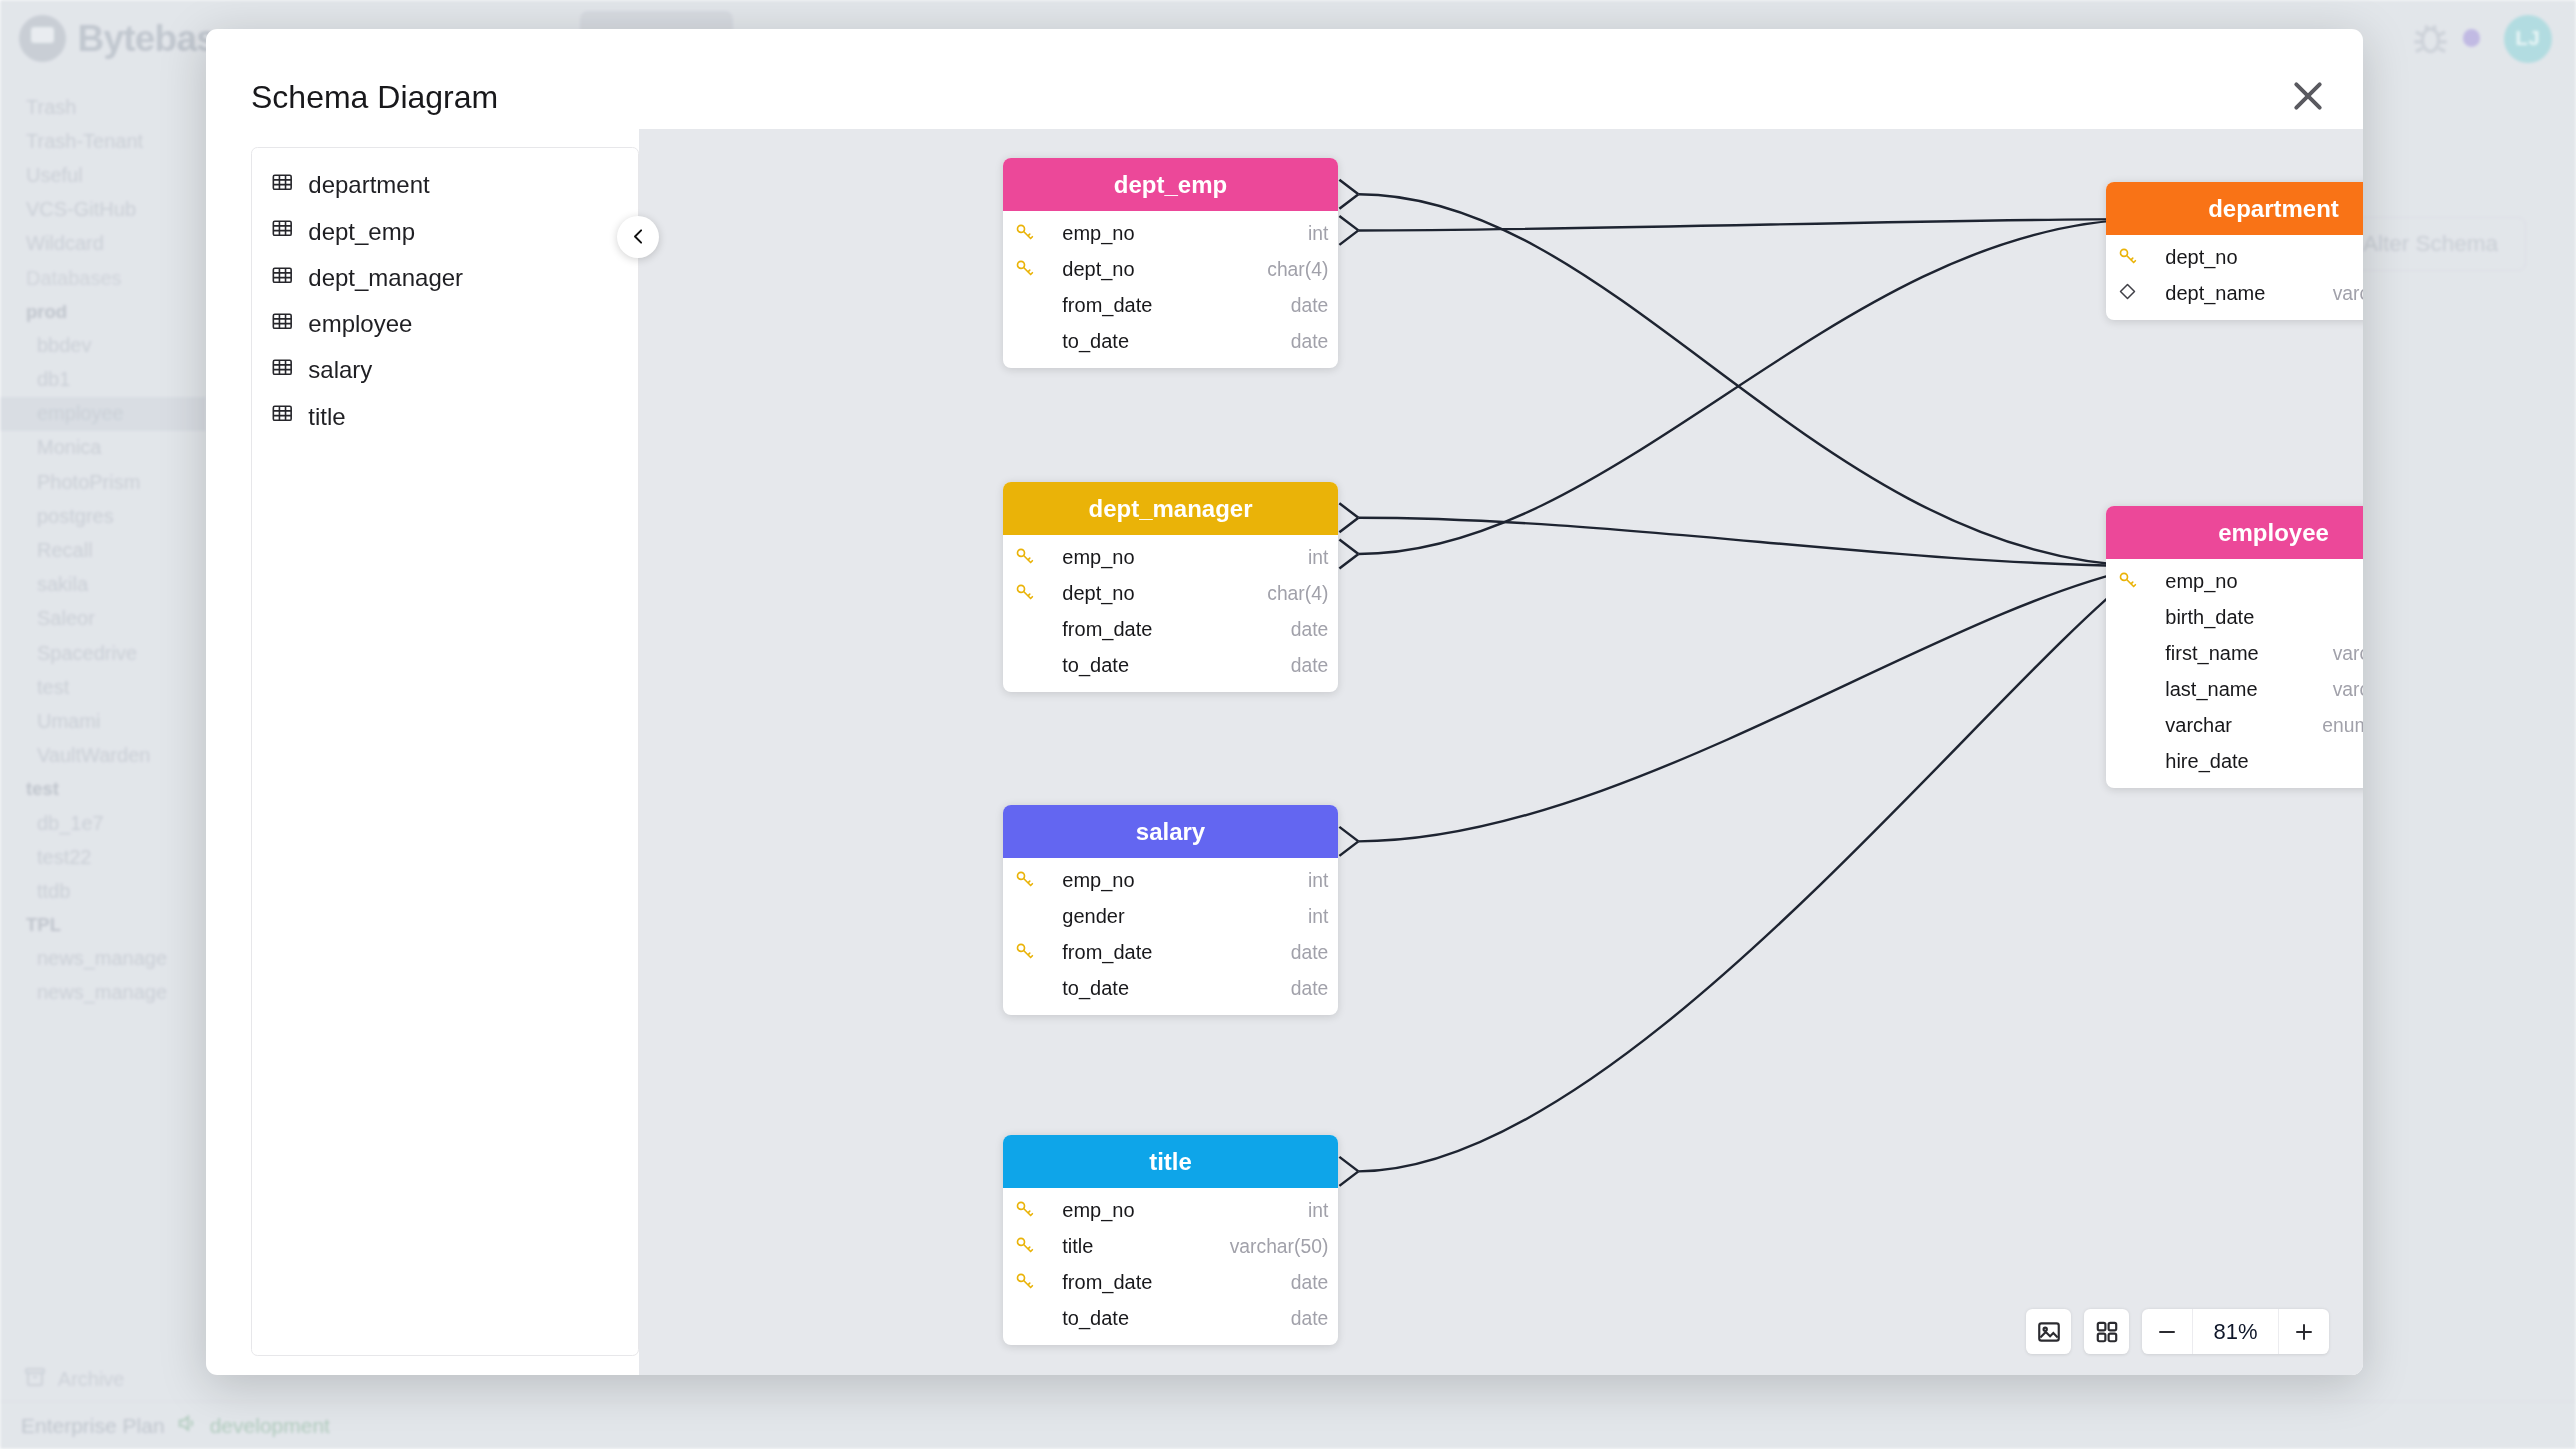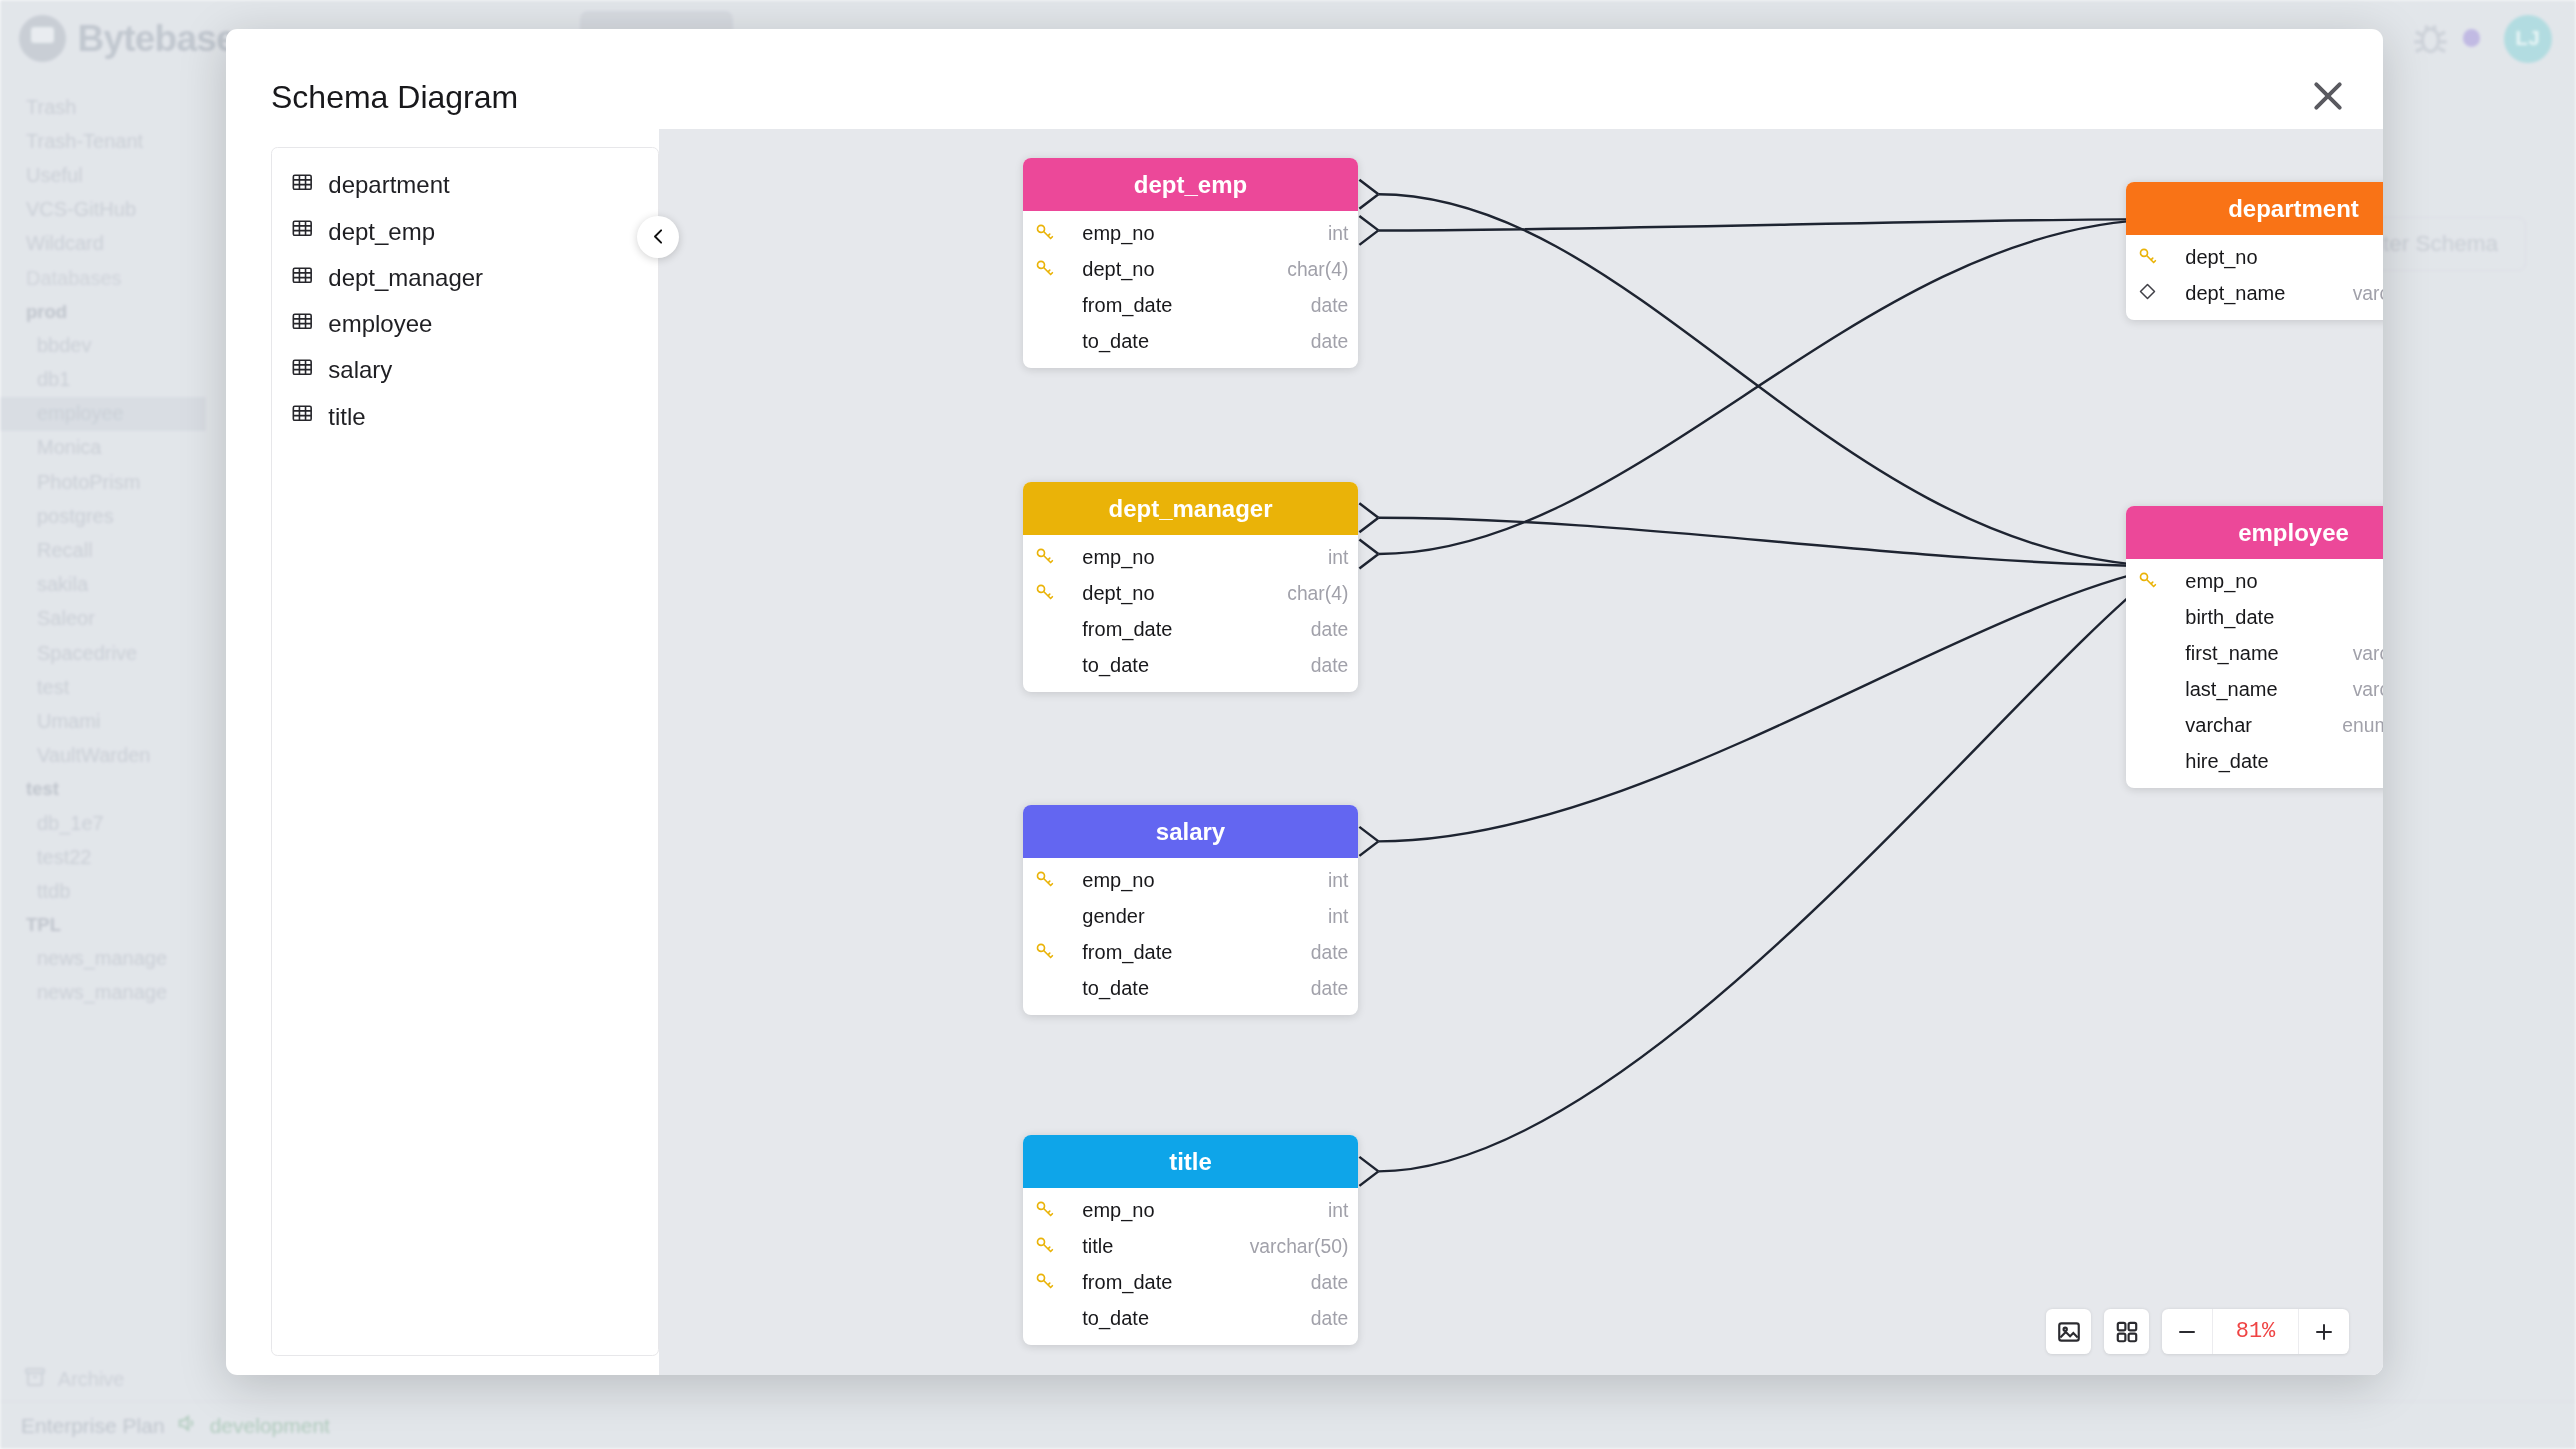--- a/index.html
+++ b/index.html
@@ -93,21 +93,20 @@
 
   
   .modal {
     position: absolute;
     left: 206px; top: 29px;
     width: 2157px; height: 1346px;
     background: #ffffff;
     border-radius: 11.3px;
     box-shadow: 0 9.7px 48px rgba(0,0,0,.18);
     overflow: hidden;
-    margin-left: 20px;
   }
   .modal-title {
     position: absolute; left: 45px; top: 50px;
     font-size: 32px; font-weight: 400; color: #18181b;
   }
   .modal-close {
     position: absolute; right: 35px; top: 47px;
     width: 40px; height: 40px; color: #5a5a60;
     display: flex; align-items: center; justify-content: center;
     cursor: pointer;
@@ -205,22 +204,22 @@
     box-shadow: 0 0.8px 3.2px rgba(0,0,0,.10); overflow: hidden;
     height: 45px;
   }
   .zoom-group .zg {
     height: 45px; display: flex; align-items: center; justify-content: center;
     cursor: pointer;
   }
   .zoom-group .zg.icon { width: 50px; }
   .zoom-group .zg.icon svg { width: 24px; height: 24px; color: #2b2b30; }
   .zoom-group .zg.level {
-    width: 87px; font-size: 22px; color: #ef4444;
-    border-left: 0.8px solid #ececef; border-right: 0.8px solid #ececef; font-family: Liberation Mono, monospace;
+    width: 87px; font-size: 22px; color: #0f172a;
+    border-left: 0.8px solid #ececef; border-right: 0.8px solid #ececef;
   }
 </style>
 </head>
 <body>
 
 <div class="app-bg">
 
   <div class="bg-topbar">
     <div class="bg-logo">
       <div class="bg-logo-mark"></div>

